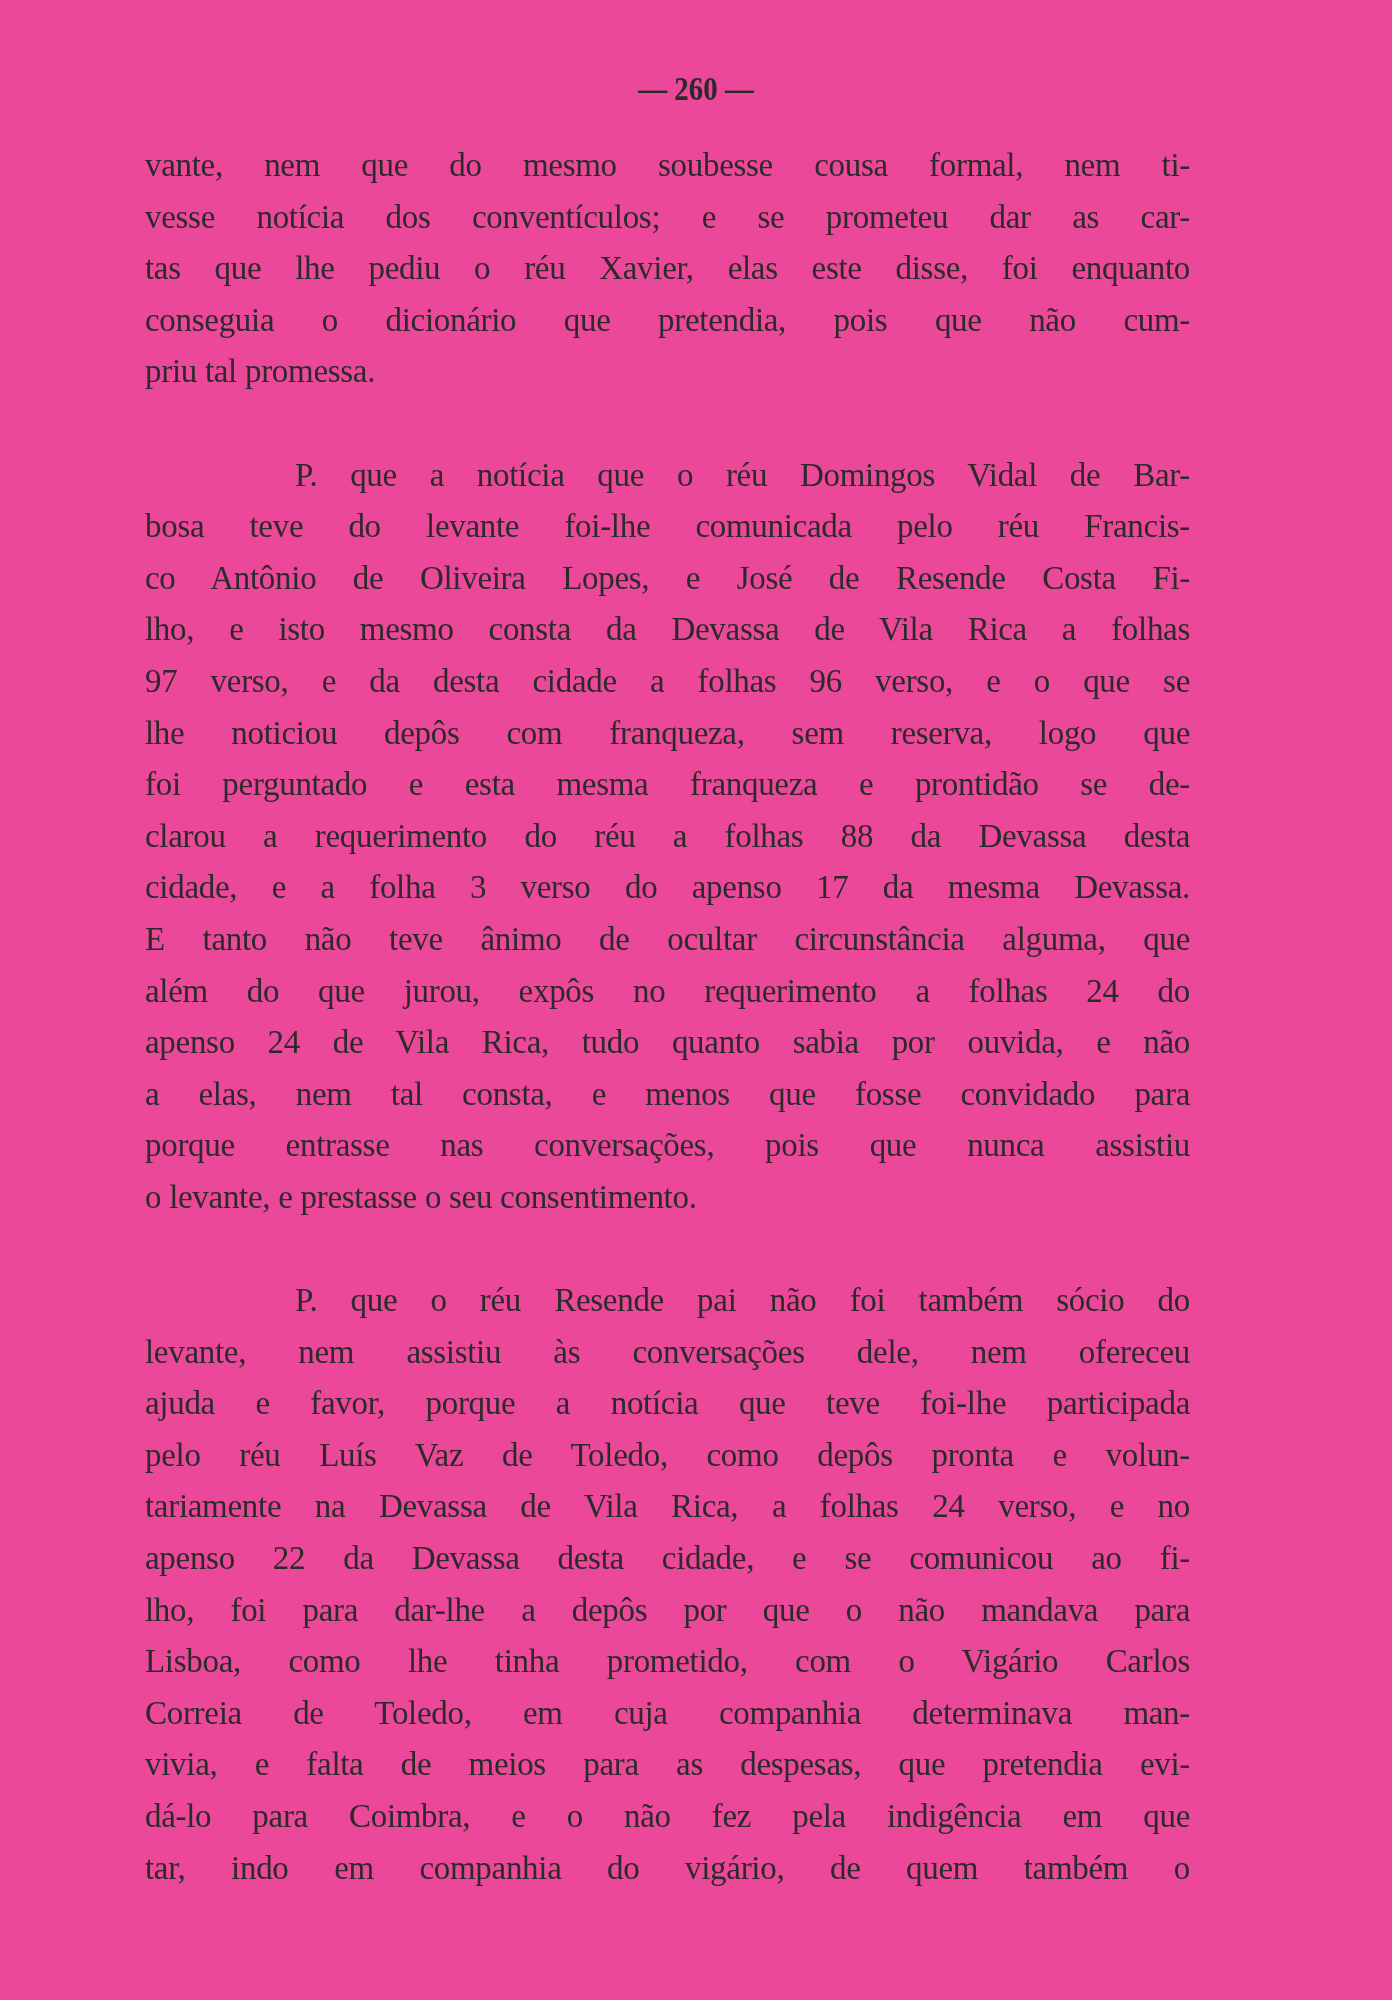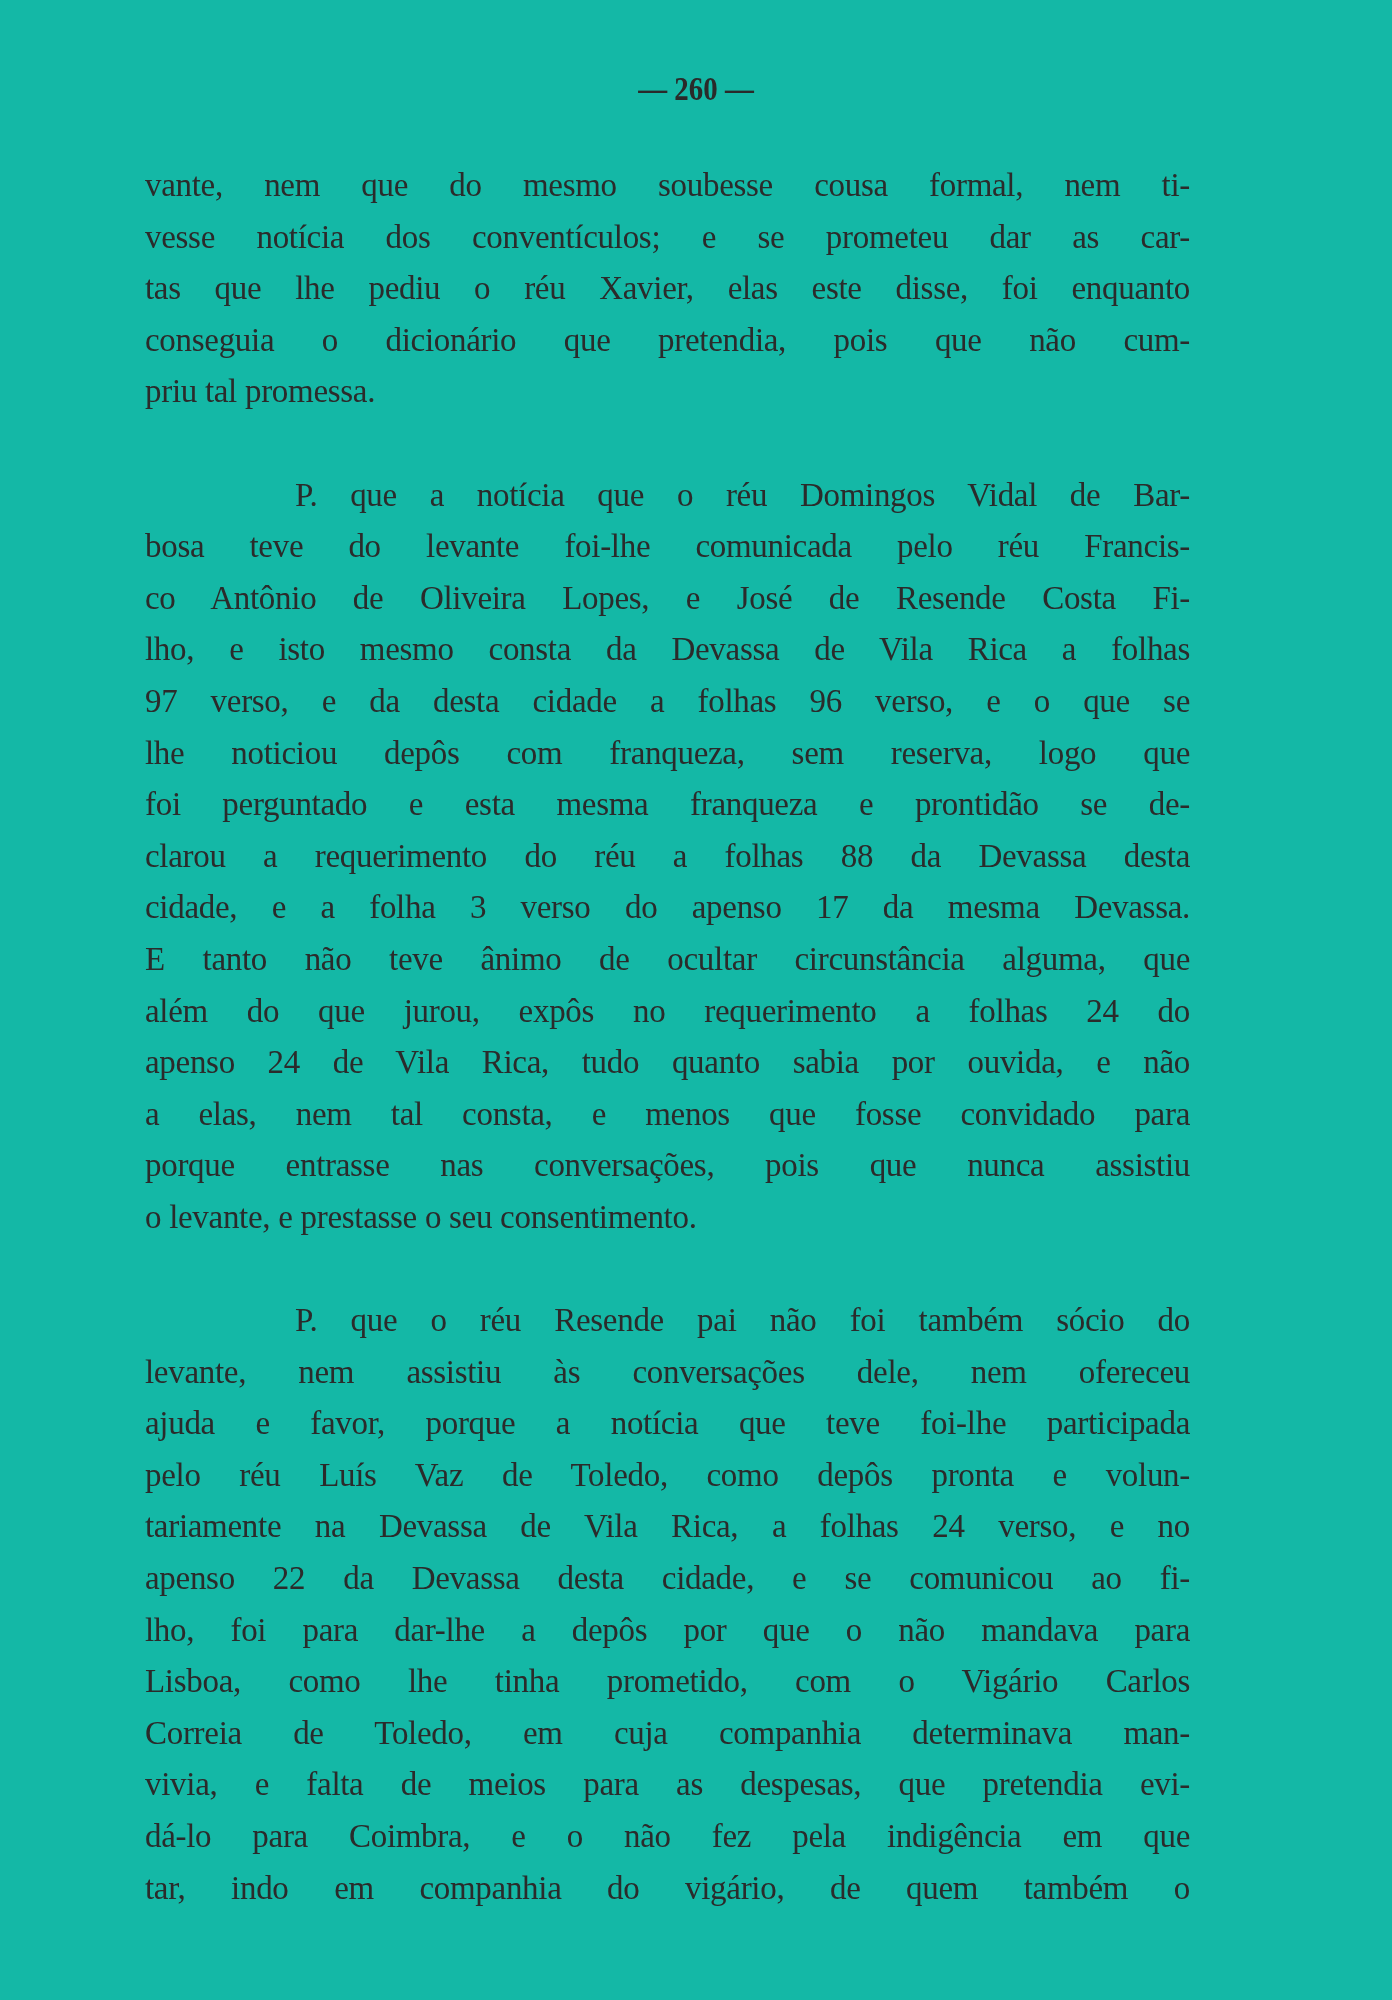--- a/index.html
+++ b/index.html
@@ -1,25 +1,25 @@
 <!DOCTYPE html>
 <html><head>
 <meta charset="utf-8">
 <style>
   html, body { margin: 0; padding: 0; background: #ffffff; }
   body { width: 1392px; height: 2000px; position: relative; overflow: hidden; }
-  .page { position: absolute; left: 0; top: 0; width: 1392px; height: 2000px; background: #14b8a6; }
+  .page { position: absolute; left: 0; top: 0; width: 1392px; height: 2000px; background: #ec4899; }
   .page-number {
     position: absolute; top: 70px; left: 0; width: 1392px; text-align: center;
     font-family: "Liberation Serif", serif; font-size: 34px; font-weight: bold; color: #2a2a2a;
     transform: scaleX(0.85);
   }
   .body-text {
     position: absolute; left: 145px; top: 140px; width: 1045px;
-    font-family: "Liberation Serif", serif; color: #2b2b2b; margin-top: 20px;
+    font-family: "Liberation Serif", serif; color: #2b2b2b;
   }
   .line {
     height: 51.6px; line-height: 51.6px; font-size: 33px; white-space: nowrap;
     text-align: justify; text-align-last: justify; letter-spacing: -0.3px;
   }
   .line.last { text-align-last: left; }
   .line.indent { padding-left: 150px; }
   .para-gap { height: 51.6px; }
 </style>
 </head>

